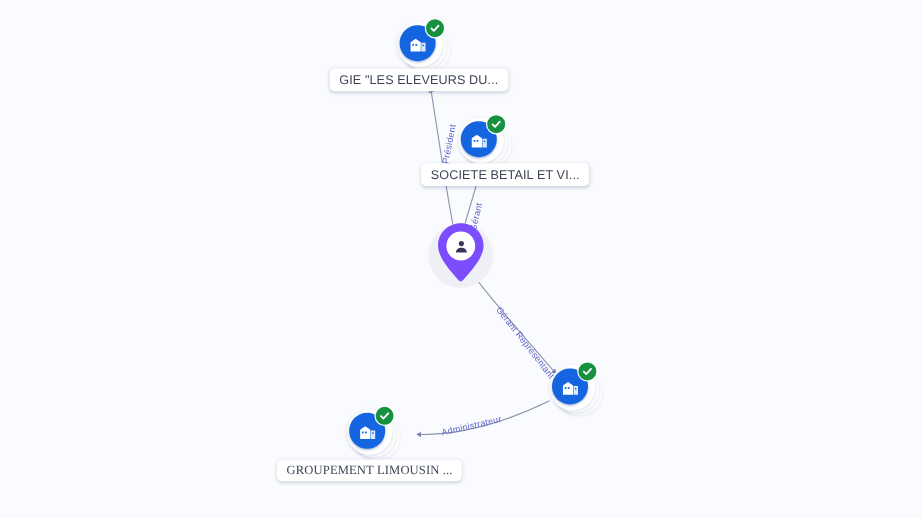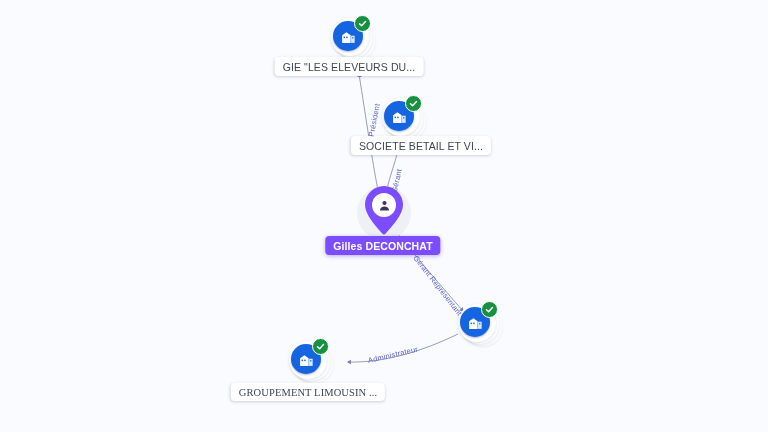--- a/index.html
+++ b/index.html
@@ -205,21 +205,20 @@
                  C42 10.3 33.5 2 23 2 Z" fill="#7c4dff"></path>
       </svg>
       <div class="pin-inner">
         <svg width="13" height="13" viewBox="0 0 24 24" fill="#3b3558">
           <circle cx="12" cy="7.4" r="3.9"></circle>
           <path d="M3.6 21c0-4.7 3.8-7.3 8.4-7.3s8.4 2.6 8.4 7.3H3.6z"></path>
         </svg>
       </div>
     </div>
   </div>
-  <div class="nlabel person" style="left:383px; top:236px;">Gilles DECONCHAT</div>
 
   <div class="node" style="left:479px; top:326px;">
     <div class="co-wrap">
       <div class="co-card c3"></div>
       <div class="co-card c2"></div>
       <div class="co-card c1"></div>
       <div class="co-disc">
         <svg width="17" height="17" viewBox="0 0 24 24" fill="#ffffff">
           <path d="M3 21V10.2L9 6l6 4.2V21H3z"></path>
           <path d="M15.6 21V10.9h5.1V21h-5.1z" opacity="0.85"></path>

